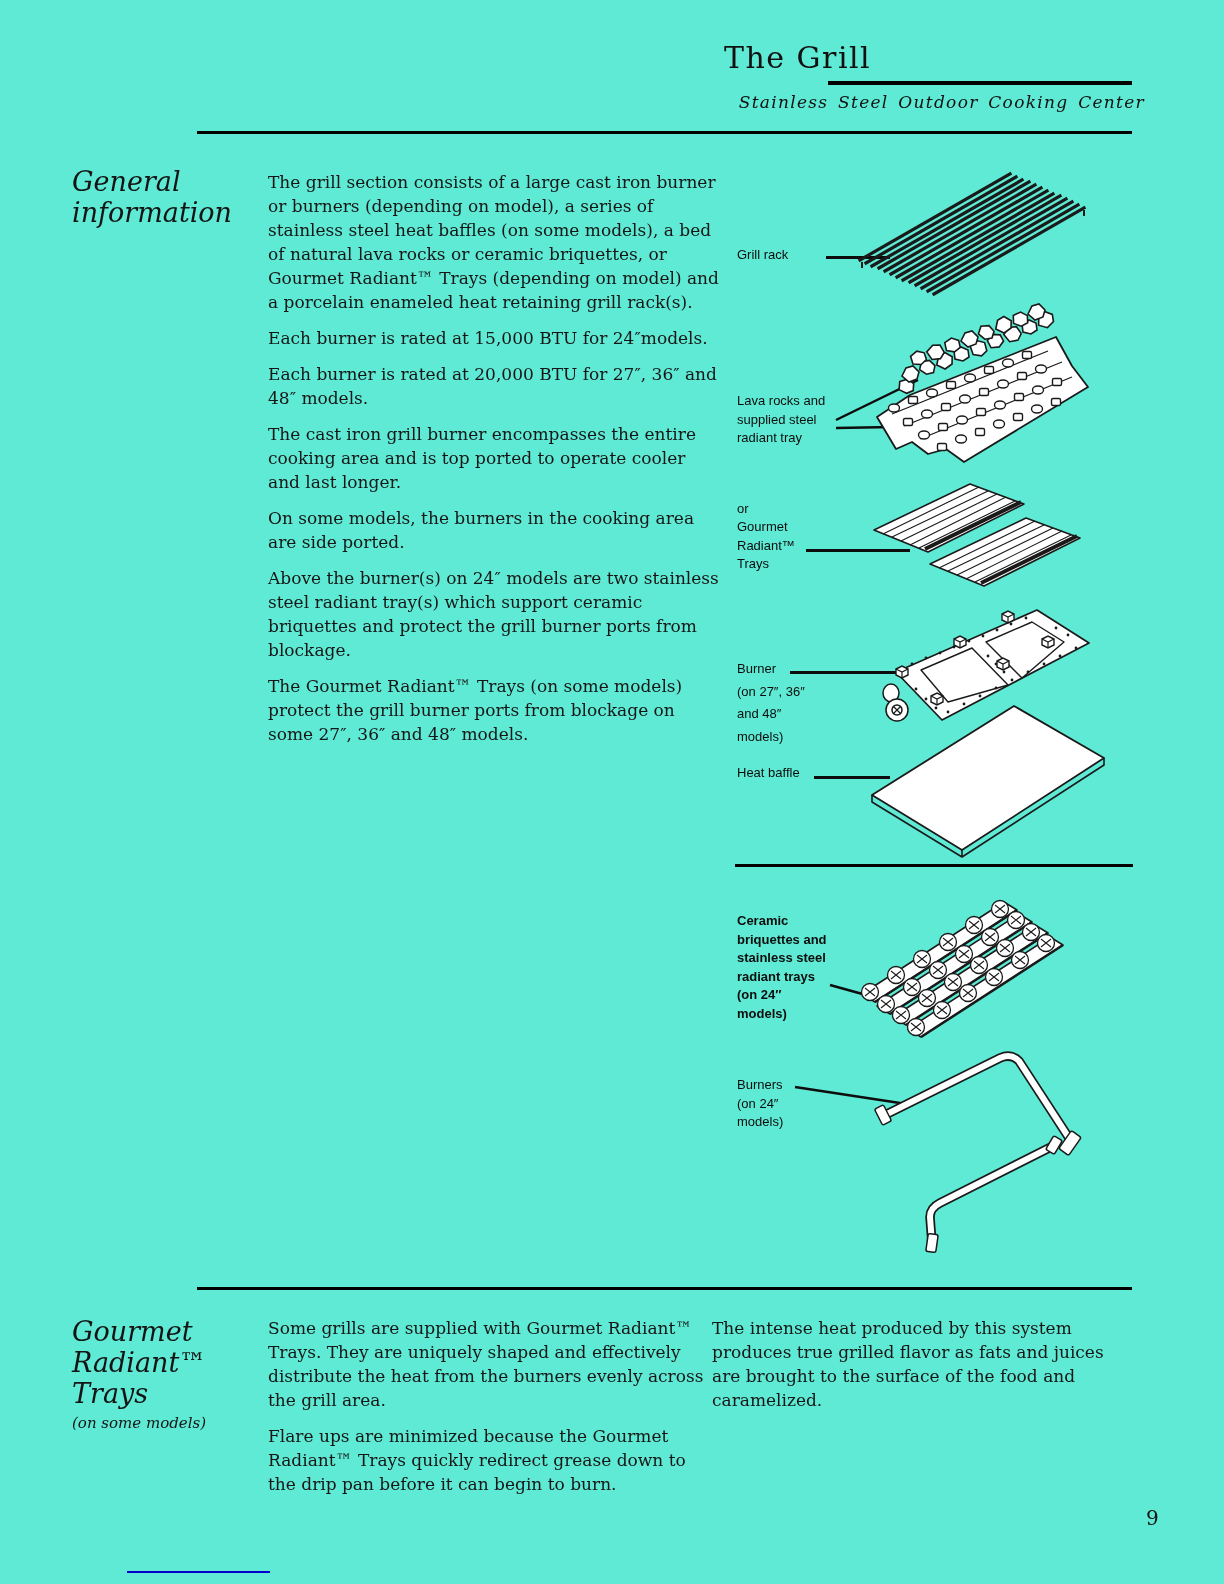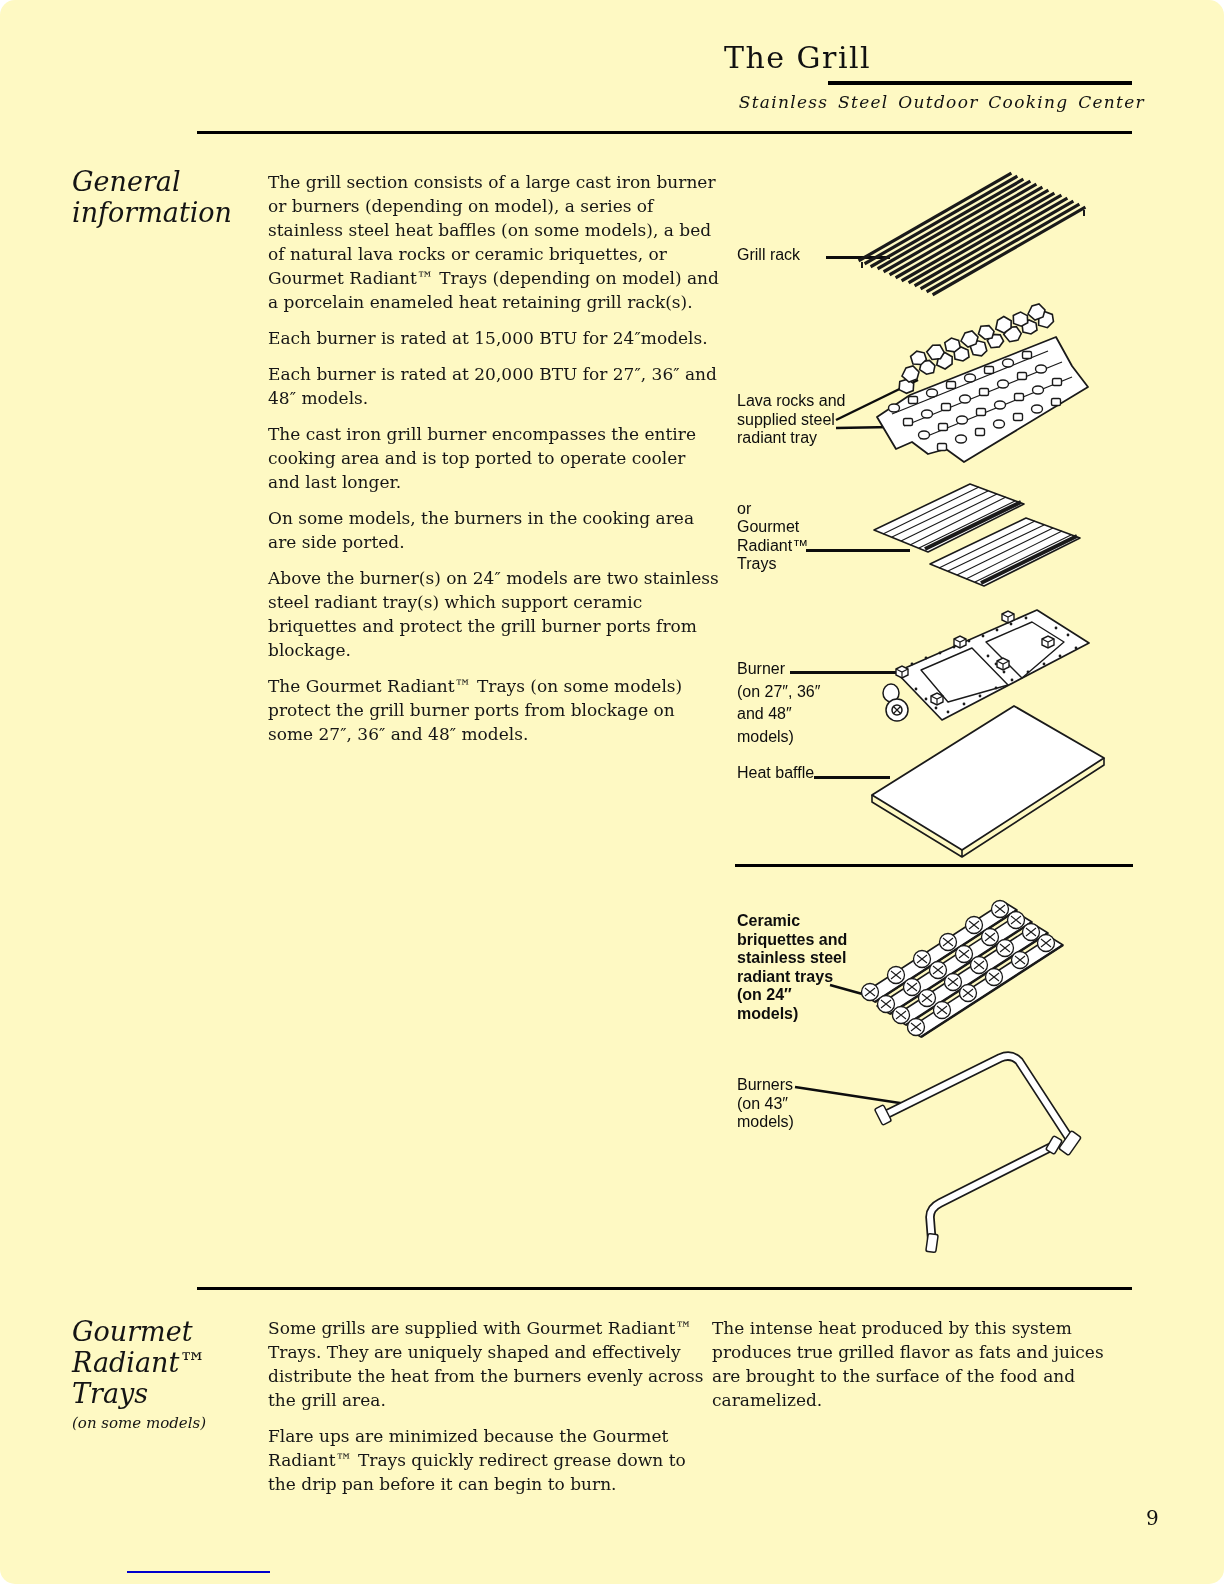--- a/index.html
+++ b/index.html
@@ -1,38 +1,38 @@
 <!DOCTYPE html>
 <html><head>
 <meta charset="utf-8">
 <style>
   html,body { margin:0; padding:0; background:#ffffff; }
   .page {
-    position:relative; width:1224px; height:1584px; background:#fef9c3;
-    font-family:"DejaVu Serif", serif; color:#1a1a1a; overflow:hidden;border-radius:15px;
+    position:relative; width:1224px; height:1584px; background:#5eead4;
+    font-family:"DejaVu Serif", serif; color:#1a1a1a; overflow:hidden;
   }
   .rule { position:absolute; background:#000; }
   .page-title {
     position:absolute; left:724px; top:40px;
     font-size:30px; letter-spacing:1.5px; color:#111;
   }
   .subtitle {
     position:absolute; right:79px; top:92px;
     font-style:italic; font-size:17px; letter-spacing:1.3px; word-spacing:3px; color:#111;
   }
   .section-heading {
     position:absolute; font-style:italic; font-size:27px; line-height:31px;
     white-space:pre-line; color:#141414;
   }
   .heading-note { position:absolute; font-style:italic; font-size:15px; color:#141414; }
   .body-text { position:absolute; font-size:17px; line-height:24px; color:#161616; }
   .body-text p { margin:0 0 12px 0; }
   .fig-label {
     position:absolute; font-family:"Liberation Sans", sans-serif;
-    font-size:16px; line-height:18.5px; white-space:pre-line; color:#0d0d0d;
+    font-size:13px; line-height:18.5px; white-space:pre-line; color:#0d0d0d;
   }
   .lh22 { line-height:22.5px; }
   .leader { position:absolute; background:#0d0d0d; height:2.5px; }
   .leader-svg { position:absolute; }
   .fig { position:absolute; }
   .page-number { position:absolute; left:1146px; top:1506px; font-size:20px; color:#111; }
   .blue-line { position:absolute; left:127px; top:1571px; width:143px; height:2px; }
 </style>
 </head>
 <body>
@@ -70,21 +70,21 @@
 and 48″
 models)</div>
   <div class="fig-label" style="left:737px; top:764px;">Heat baffle</div>
   <div class="fig-label" style="left:737px; top:912px;font-weight:bold;">Ceramic
 briquettes and
 stainless steel
 radiant trays
 (on 24″
 models)</div>
   <div class="fig-label" style="left:737px; top:1076px;">Burners
-(on 43″
+(on 24″
 models)</div>
 
   <div class="leader" style="left:826px; top:256px; width:64px;"></div>
   <svg class="leader-svg" style="left:834px; top:370px;" width="92" height="64">
     <line x1="2" y1="50" x2="84" y2="10" stroke="#0d0d0d" stroke-width="2.5"></line>
     <line x1="2" y1="58" x2="58" y2="57" stroke="#0d0d0d" stroke-width="2.5"></line>
   </svg>
   <div class="leader" style="left:806px; top:549px; width:104px;"></div>
   <div class="leader" style="left:790px; top:671px; width:110px;"></div>
   <div class="leader" style="left:814px; top:776px; width:76px;"></div>

